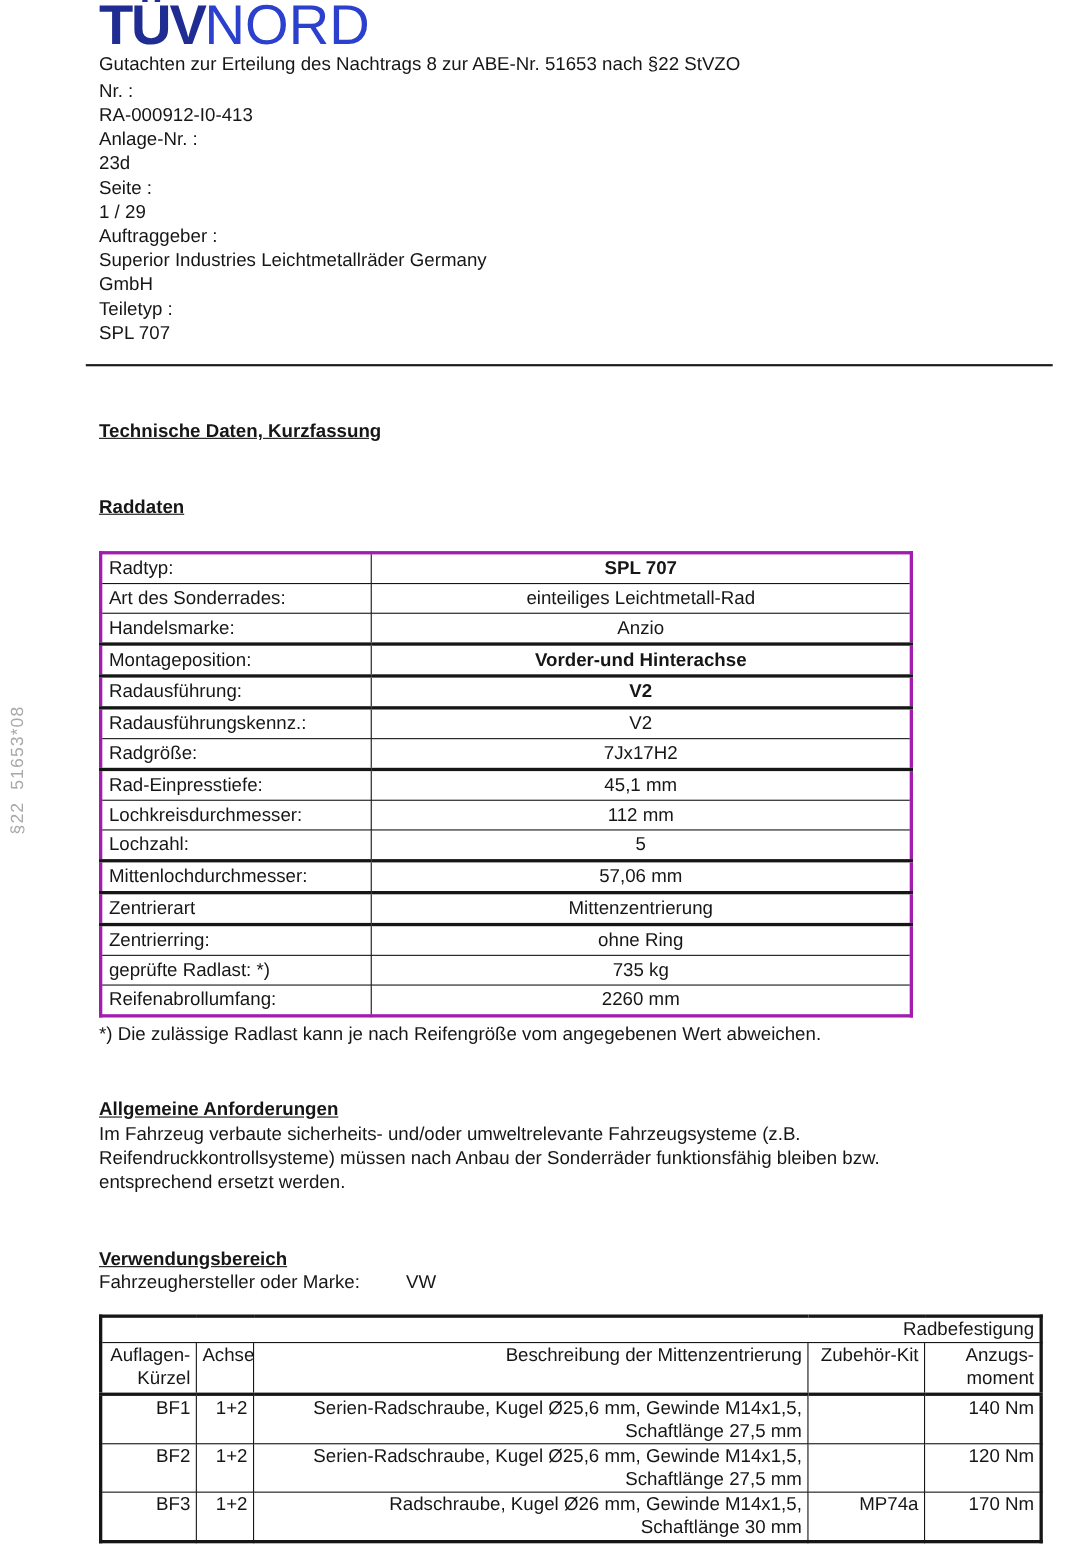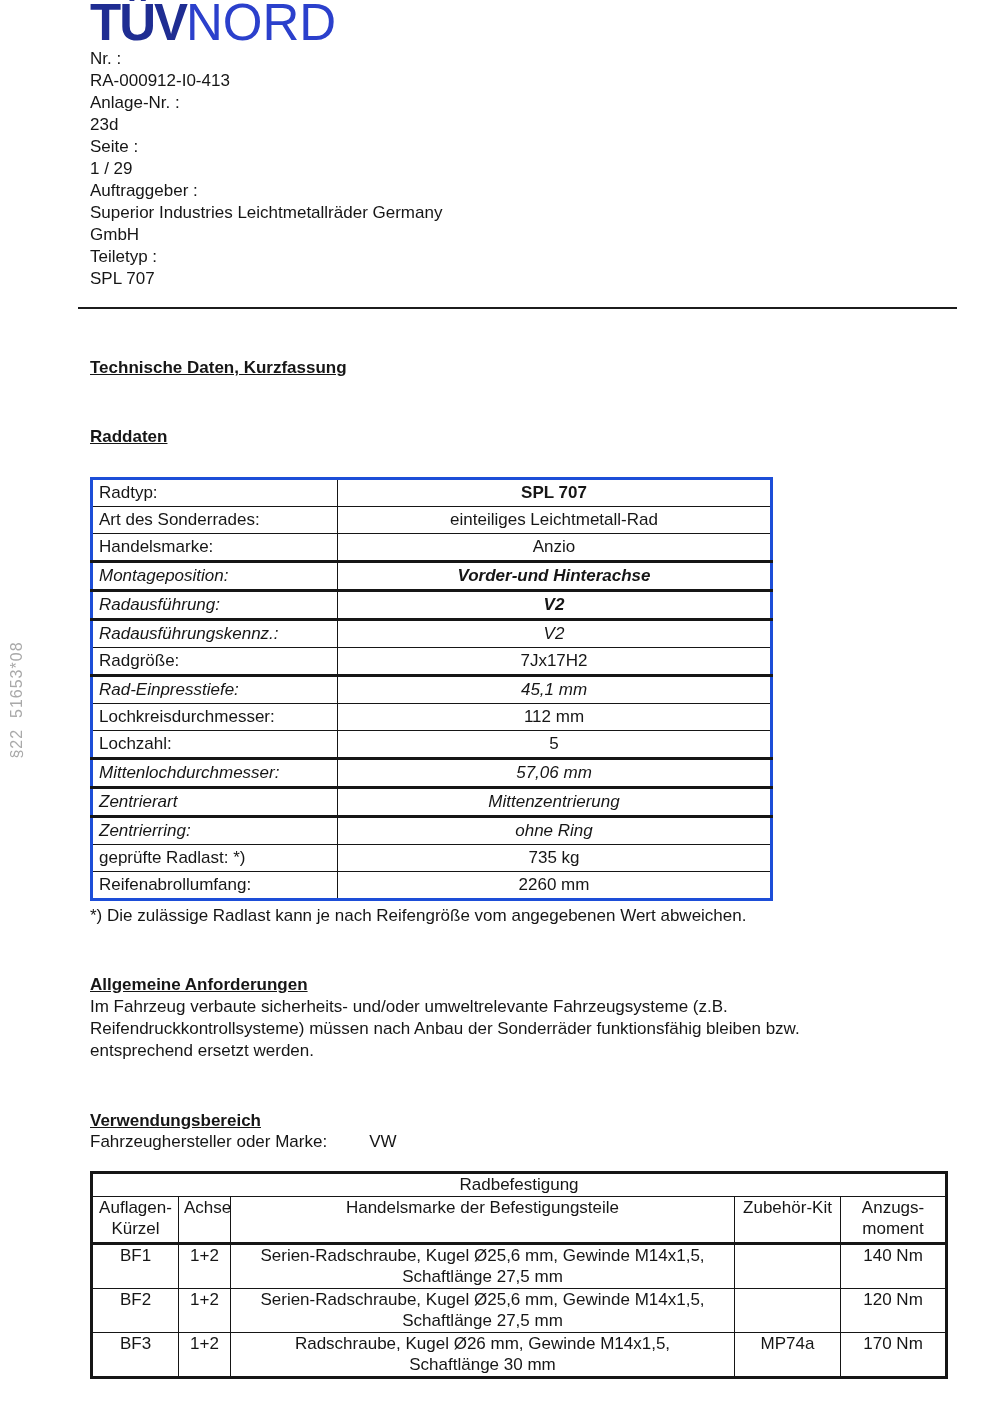--- a/index.html
+++ b/index.html
@@ -42,56 +42,57 @@
 
   .section-heading {
     font-size:17px; line-height:21px; font-weight:bold;
     text-decoration:underline;
     margin-top:48px;
   }
   .tech-headings { margin-top:26px; }
 
   
   table { border-collapse:collapse; }
-  .t1 { width:683px; margin-top:30px; border:3px solid #1d4ed8; }
+  .t1 { width:740px; margin-top:30px; border:3px solid #a21caf; }
   .t1 td { border:1.5px solid #161616; height:26px; font-size:17px; padding:0; }
   .t1 td.lbl { width:238px; padding-left:6px; text-align:left; }
   .t1 td.val { text-align:center; }
   .t1 td.b  { font-weight:bold; }
-  .t1 tr.bt td { border-top-width:3px;font-style:italic; }
+  .t1 tr.bt td { border-top-width:3px; }
 
   .footnote { margin-top:4px; font-size:17px; line-height:21px; }
 
   .allgemeine { margin-top:40px; }
   .body-text { margin:0; margin-top:1px; font-size:17px; line-height:22px; width:795px; }
 
   .verwendung { margin-top:22px; }
   .inline-field { font-size:17px; line-height:22px; }
   .inline-field .ifv { margin-left:42px;margin-top:16px; }
 
   
   .t2 { width:855px; margin-top:18px; border:3px solid #161616; table-layout:fixed; }
   .t2 td { border:1.5px solid #161616; font-size:17px; line-height:21px;
-           padding:0 5px 1px 5px; text-align:center; vertical-align:top;
+           padding:0 5px 1px 5px; text-align:right; vertical-align:top;
            overflow:hidden; }
   .t2 tr.title-row td { height:21px; }
   .t2 tr.hdr td { height:44px; border-bottom-width:3px; }
   .t2 tr.data td { height:42px; }
 </style>
 </head>
 <body>
 
 <div class="page">
 
   <div class="margin-text">§22  51653*08</div>
 
   <div class="content">
 
     <div class="logo"><span class="logo-tuv">TÜV</span><span class="logo-nord">NORD</span></div>
 
+    <div class="doc-title">Gutachten zur Erteilung des Nachtrags 8 zur ABE-Nr. 51653 nach §22 StVZO</div>
 
     <div class="meta">
       <div class="meta-row">
         <div class="meta-label">Nr. :</div>
         <div class="meta-value">RA-000912-I0-413</div>
       </div>
       <div class="meta-row">
         <div class="meta-label">Anlage-Nr. :</div>
         <div class="meta-value">23d</div>
       </div>
@@ -207,21 +208,21 @@
           <col style="width:106px">
           <col style="width:106px">
       </colgroup>
       <tbody>
         <tr class="title-row">
           <td colspan="5">Radbefestigung</td>
         </tr>
         <tr class="hdr">
           <td>Auflagen-Kürzel</td>
           <td>Achse</td>
-          <td>Handelsmarke der Befestigungsteile</td>
+          <td>Beschreibung der Mittenzentrierung</td>
           <td>Zubehör-Kit</td>
           <td>Anzugs-moment</td>
         </tr>
         <tr class="data">
           <td>BF1</td>
           <td>1+2</td>
           <td>
             <div>Serien-Radschraube, Kugel Ø25,6 mm, Gewinde M14x1,5,</div>
             <div>Schaftlänge 27,5 mm</div>
           </td>

